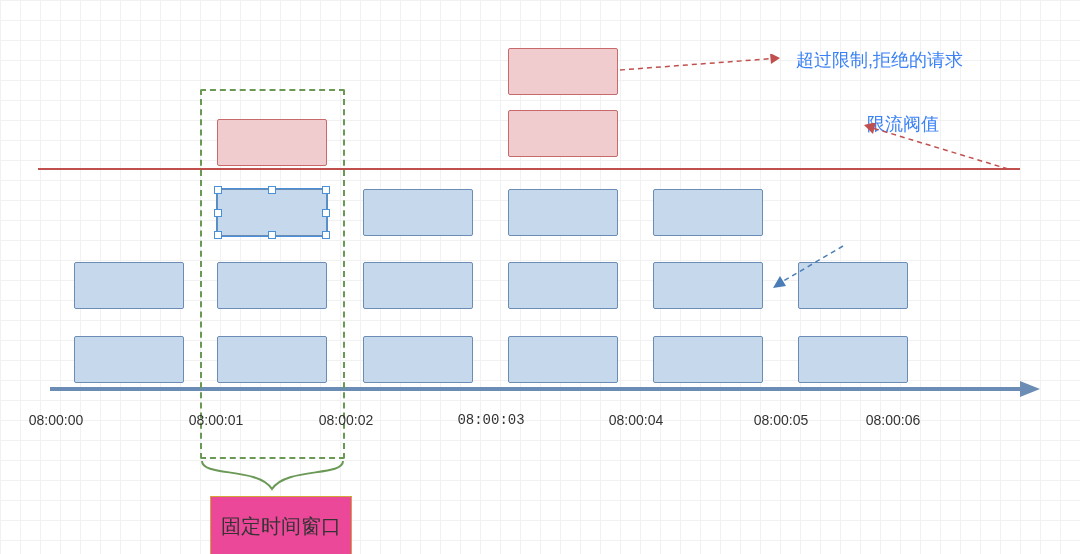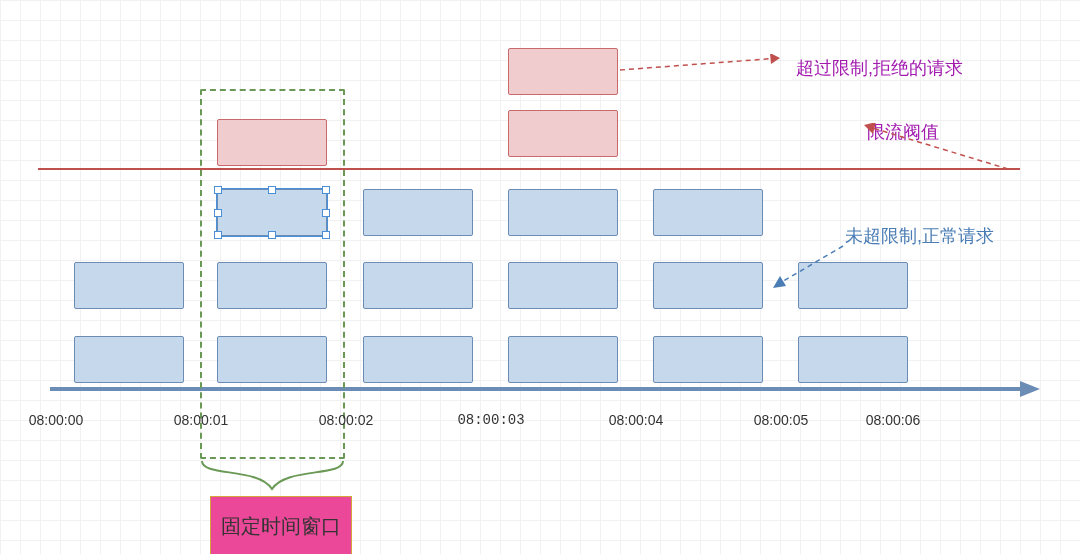--- a/index.html
+++ b/index.html
@@ -86,21 +86,21 @@
       background: #ec4899;
       border: 1.5px solid #d4a43a;
       padding: 16px 10px;
       font-size: 20px;
       color: #333;
     }
     .annotation {
       position: absolute;
       font-size: 18px;
     }
-    .red-txt { color: #a21caf; margin-top: 8px; }
+    .red-txt { color: #3b82f6; }
     .blue-txt { color: #4a7db5; }
   </style>
 </head>
 <body>
 
 <div class="grid-bg"></div>
 
 <div class="canvas">
 
   <div class="threshold-line"></div>
@@ -138,21 +138,21 @@
   <div class="box red-box" style="left:508px; top:48px;"></div>
 
   <div class="box blue-box" style="left:653px; top:336px;"></div>
   <div class="box blue-box" style="left:653px; top:262px;"></div>
   <div class="box blue-box" style="left:653px; top:189px;"></div>
 
   <div class="box blue-box" style="left:798px; top:336px;"></div>
   <div class="box blue-box" style="left:798px; top:262px;"></div>
 
   <div class="tick" style="left:56px;">08:00:00</div>
-  <div class="tick" style="left:201px;">08:00:01</div>
+  <div class="tick" style="left:216px;">08:00:01</div>
   <div class="tick" style="left:346px;text-align:right;">08:00:02</div>
   <div class="tick" style="left:491px;font-family:Liberation Mono, monospace;">08:00:03</div>
   <div class="tick" style="left:636px;">08:00:04</div>
   <div class="tick" style="left:781px;">08:00:05</div>
   <div class="tick" style="left:893px;">08:00:06</div>
 
   <svg class="brace-svg" style="left:200px; top:459px; width:145px; height:33px;" viewBox="0 0 145 33">
     <path d="M2,2 C2,18 58,8 72,30 C86,8 143,18 143,2" fill="none" stroke="#6a9955" stroke-width="2"></path>
   </svg>
   <div class="fixed-window-label" style="left:210px; top:496px;">固定时间窗口</div>
@@ -162,19 +162,18 @@
     <line x1="0" y1="16" x2="160" y2="4" stroke="#c0504d" stroke-width="1.5" stroke-dasharray="5 4"></line>
     <polygon points="160,4 150,-1 151,10" fill="#c0504d"></polygon>
   </svg>
 
   <div class="annotation red-txt" style="left:867px; top:112px;">限流阀值</div>
   <svg style="position:absolute; left:858px; top:123px; width:160px; height:50px;" viewBox="0 0 160 50">
     <line x1="150" y1="46" x2="8" y2="3" stroke="#c0504d" stroke-width="1.5" stroke-dasharray="5 4"></line>
     <polygon points="6,2 18,-1 15,11" fill="#c0504d"></polygon>
   </svg>
 
-  <div class="annotation blue-txt" style="left:845px; top:224px;">未超限制,正常请求</div>
   <svg style="position:absolute; left:767px; top:240px; width:84px; height:52px;" viewBox="0 0 84 52">
     <line x1="76" y1="6" x2="8" y2="46" stroke="#4a7db5" stroke-width="1.5" stroke-dasharray="5 4"></line>
     <polygon points="6,48 19,46 13,36" fill="#4a7db5"></polygon>
   </svg>
 
 </div>
 
 </body></html>

